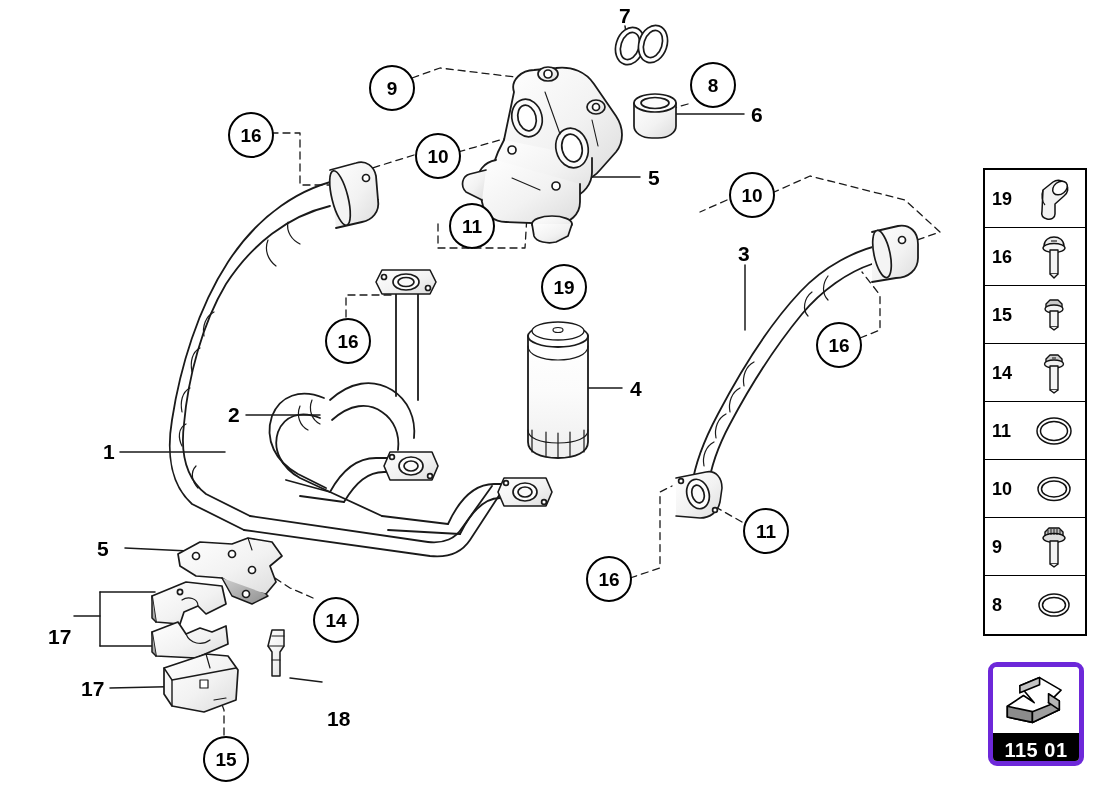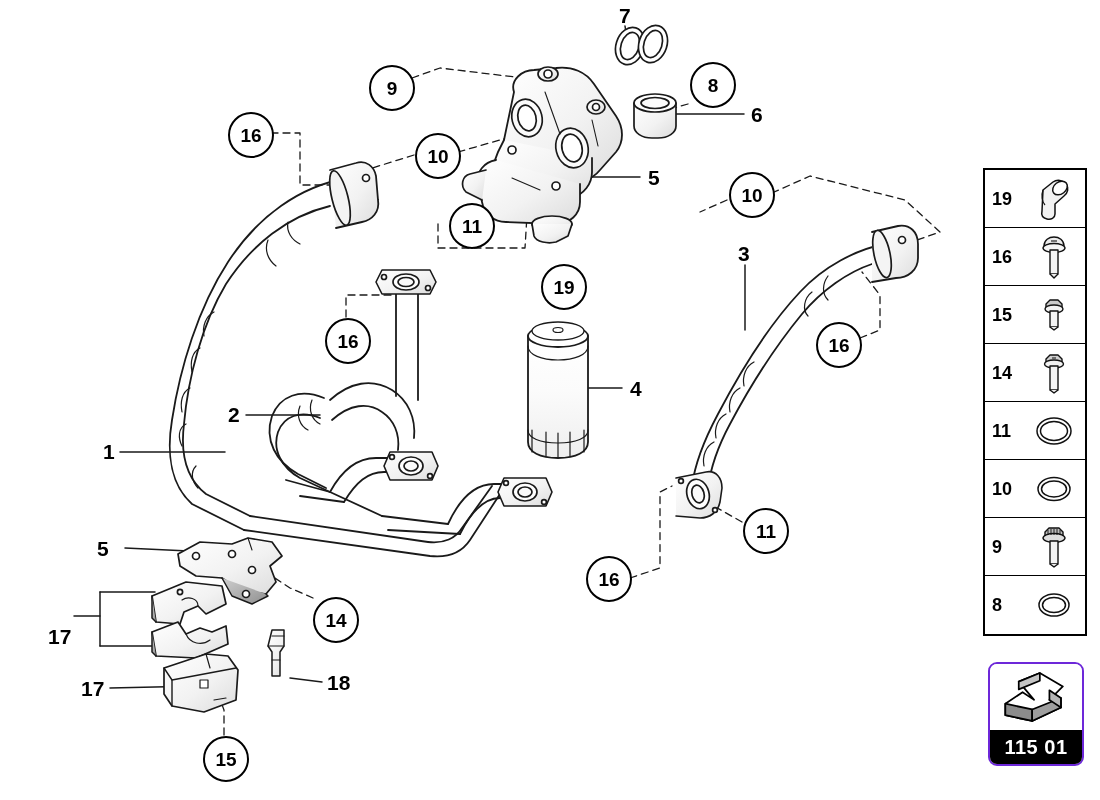--- a/index.html
+++ b/index.html
@@ -39,21 +39,21 @@
     font-size:18px;font-weight:bold;font-family:"Liberation Sans",sans-serif;
   }
   .lart{
     position:absolute;right:6px;top:50%;transform:translateY(-50%);
     width:52px;height:50px;
   }
 
   
   #badge{
     position:absolute;left:988px;top:662px;width:96px;height:104px;
-    border:2px solid #6d28d9;border-radius:9px;overflow:hidden;background:#fff;
+    border:5px solid #6d28d9;border-radius:9px;overflow:hidden;background:#fff;
     box-sizing:border-box;
   }
   #badge .top{height:66px;background:#fff;position:relative;}
   #badge .bot{
     height:34px;background:#000;color:#fff;
     display:flex;align-items:center;justify-content:center;
     font-size:20px;font-weight:bold;letter-spacing:0.5px;
     font-family:"Liberation Sans",sans-serif;
   }
 </style>
@@ -373,21 +373,21 @@
   <div class="plabel" style="left:103px;top:441px;"><span>1</span></div>
   <div class="plabel" style="left:228px;top:404px;"><span>2</span></div>
   <div class="plabel" style="left:738px;top:243px;"><span>3</span></div>
   <div class="plabel" style="left:630px;top:378px;"><span>4</span></div>
   <div class="plabel" style="left:648px;top:167px;"><span>5</span></div>
   <div class="plabel" style="left:751px;top:104px;"><span>6</span></div>
   <div class="plabel" style="left:619px;top:5px;"><span>7</span></div>
   <div class="plabel" style="left:97px;top:538px;"><span>5</span></div>
   <div class="plabel" style="left:81px;top:678px;"><span>17</span></div>
   <div class="plabel" style="left:48px;top:606px;margin-top:20px;"><span>17</span></div>
-  <div class="plabel" style="left:327px;top:672px;text-align:right;"><span>18</span></div>
+  <div class="plabel" style="left:327px;top:708px;text-align:right;"><span>18</span></div>
 
   <div id="legend">
 
     <div class="lrow">
       <span class="lnum">19</span>
       <svg class="lart" viewBox="0 0 52 50">
         <g fill="url(#metal)" stroke="#111" stroke-width="1.5" stroke-linejoin="round">
           <path d="M16,16 L26,8 C30,5 36,6 39,10 C42,14 41,19 37,22 L28,30 L28,40
                    C28,44 24,46 20,45 C16,44 14,41 15,37 Z" fill="#f2f2f2"></path>
           <ellipse cx="33" cy="14" rx="8" ry="6" fill="#fff" transform="rotate(-38 33 14)"></ellipse>

